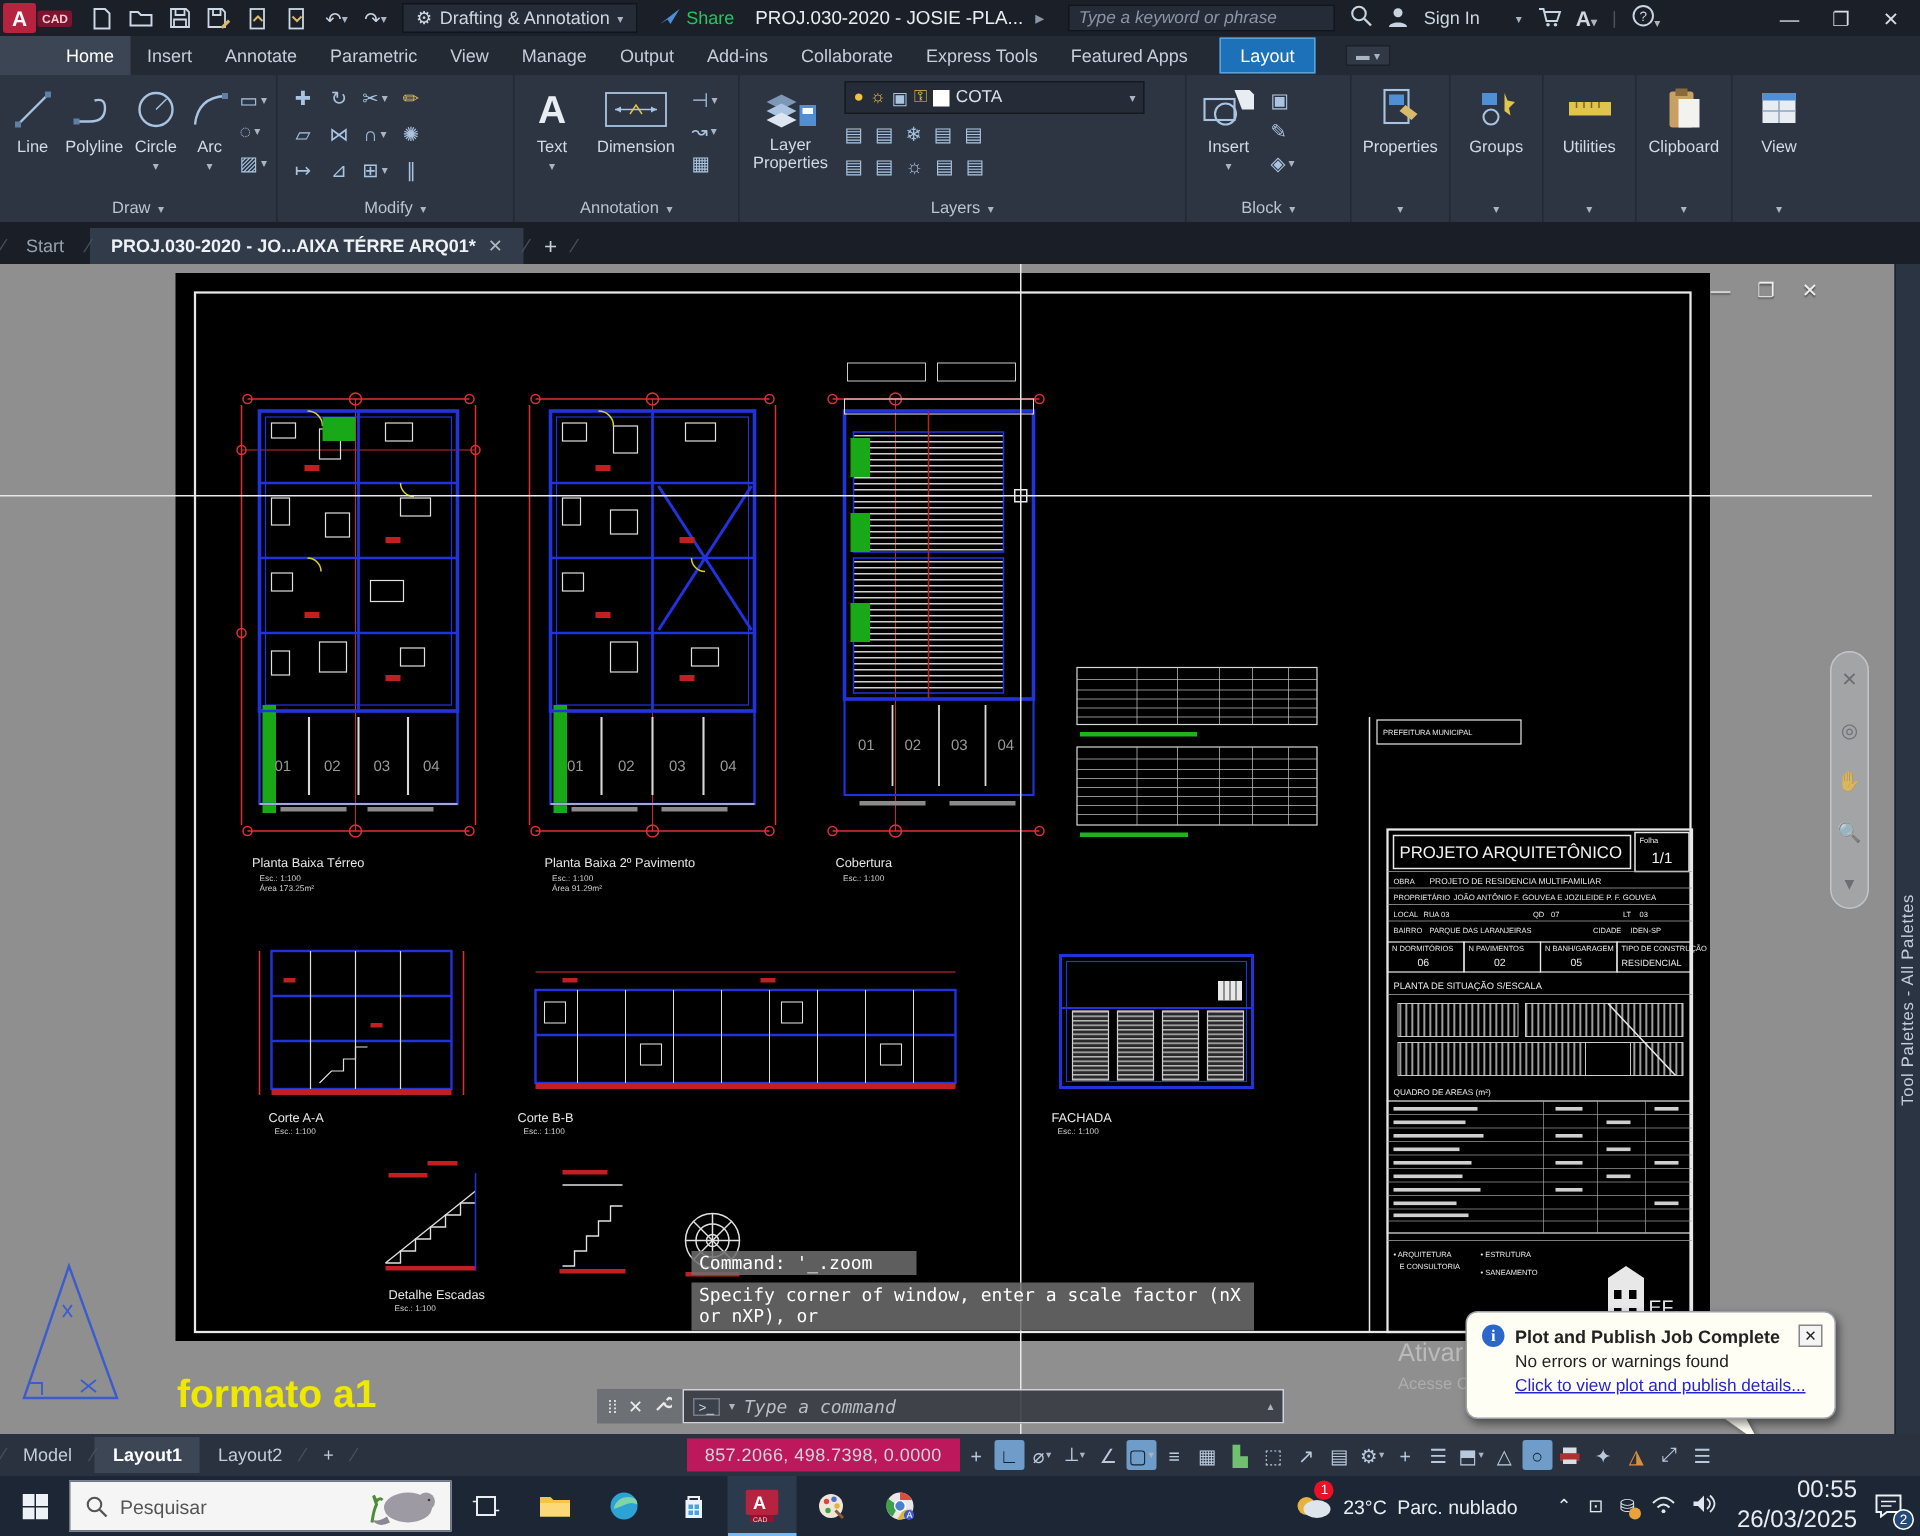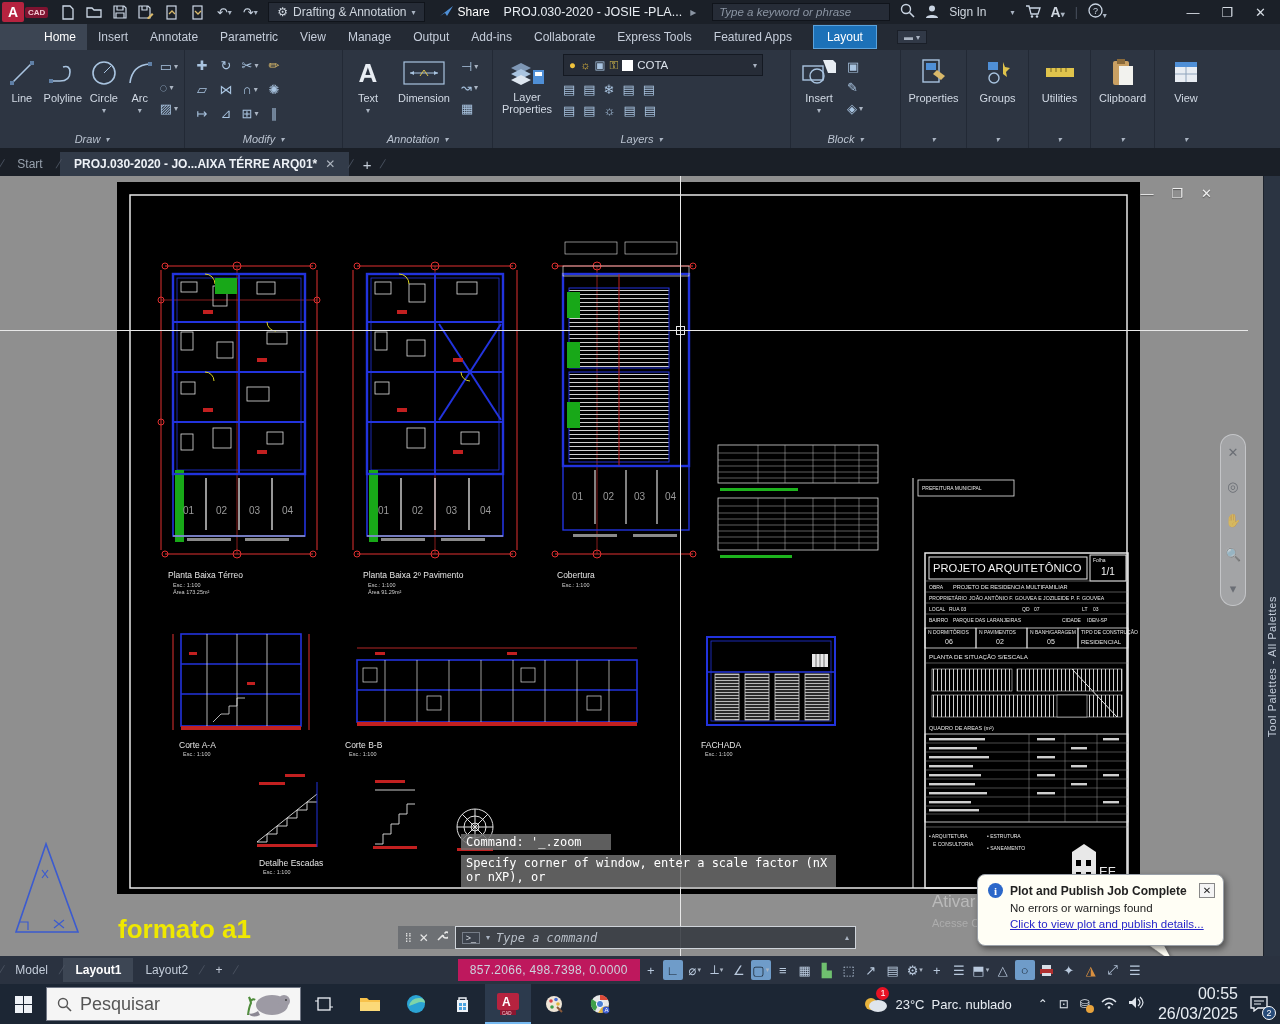--- a/index.html
+++ b/index.html
@@ -6,38 +6,38 @@
   html,body { width:1280px; height:1024px; overflow:hidden; background:#000; font-family:"Liberation Sans",sans-serif; }
   .abs { position:absolute; }
 
   
   .titlebar { position:absolute; left:0; top:0; width:1280px; height:24px; background:#1b2028; display:flex; align-items:center; color:#cfd6df; font-size:12px; }
   .logo-a { width:22px; height:20px; background:#b6233f; color:#fff; font-weight:bold; font-size:14px; display:flex; align-items:center; justify-content:center; margin-left:2px; border-radius:2px; }
   .logo-cad { background:#7e1330; color:#f3c9d2; font-size:8px; font-weight:bold; padding:1px 3px; border-radius:2px; margin-left:1px; }
   .qat { display:flex; align-items:center; gap:10px; margin-left:12px; }
   .qat .ic { width:16px; height:16px; display:flex; align-items:center; justify-content:center; color:#c9d4e2; font-size:13px; }
   .ws-box { display:flex; align-items:center; gap:5px; background:#262c37; border:1px solid #10141b; padding:2px 8px; margin-left:10px; height:20px; }
-  .share { display:flex; align-items:flex-start; gap:4px; margin-left:14px; color:#ffffff; }
+  .share { display:flex; align-items:flex-start; gap:4px; margin-left:14px; color:#22c55e; }
   .doc-title { margin-left:14px; color:#e8edf3; font-size:12.5px; }
   .search-box { display:flex; align-items:center; background:#262c37; border:1px solid #10141b; width:178px; height:18px; margin-left:16px; padding:0 6px; color:#8b95a3; font-style:italic; font-size:11.5px; }
   .tb-right { display:flex; align-items:center; gap:10px; margin-left:10px; }
   .winbtns { margin-left:auto; display:flex; gap:22px; margin-right:14px; color:#d7dde5; font-size:13px; }
 
   
   .ribbontabs { position:absolute; left:0; top:24px; width:1280px; height:26px; background:#242a34; display:flex; align-items:stretch; color:#c6cedb; font-size:12px; }
   .rtab { display:flex; align-items:center; padding:0 11px; cursor:default; }
   .rtab.active { background:#3c4553; color:#fff;padding-left:44px; }
   .rtab.layout { background:#1c71b8; color:#fff; border:1px solid #5aa2dc; margin:1px 4px 1px 10px; padding:0 13px; }
   .rib-toggle { display:flex; align-items:center; gap:3px; background:#313947; border:1px solid #1a1f28; padding:1px 6px; align-self:center; margin-left:16px; font-size:9px; color:#aab4c2; }
 
   
   .ribbon { position:absolute; left:0; top:50px; width:1280px; height:98px; background:#2d3542; display:flex; color:#c8d1de; }
   .panel { display:flex; flex-direction:column; border-right:1px solid #222935; position:relative; }
   .panel-body { flex:1; display:flex; align-items:flex-start; padding:4px 6px 0 6px; gap:6px; }
-  .panel-foot { height:18px; display:flex; align-items:center; justify-content:center; gap:5px; font-size:11px; color:#bac3d0;font-style:italic; }
+  .panel-foot { height:18px; display:flex; align-items:center; justify-content:center; gap:5px; font-size:11px; color:#bac3d0; }
   .bigbtn { display:flex; flex-direction:column; align-items:center; width:44px; gap:2px; padding-top:2px; font-size:11px; color:#d2dae5; }
   .bigbtn .bicon { height:34px; display:flex; align-items:center; justify-content:center; }
   .caret { font-size:8px; color:#aab4c2; }
   .sm-col { display:flex; flex-direction:column; gap:5px; padding-top:4px; }
   .smic { font-size:13px; color:#a9c4e0; display:flex; align-items:center; gap:2px; height:16px; }
   .mod-grid { display:grid; grid-template-columns:repeat(4,22px); grid-auto-rows:22px; gap:2px; padding-top:3px; }
   .mod-grid .smic { justify-content:center; }
   .layer-drop { display:flex; align-items:center; gap:4px; background:#262c37; border:1px solid #141922; height:22px; padding:0 5px; width:200px; font-size:11.5px; color:#dce3ec; }
   .lrow { display:flex; gap:8px; font-size:12px; padding-top:5px; color:#a9c4e0; }
   .swatch { width:11px; height:11px; background:#fff; display:inline-block; }
@@ -92,21 +92,21 @@
   .stab { padding:5px 12px; }
   .stab.active { background:#3d4654; color:#fff; font-weight:bold; }
   .coords { background:#be185d; padding:4px 12px; margin-left:220px; color:#ccd3dd; letter-spacing:.3px; }
   .sic { min-width:20px; height:20px; display:flex; align-items:center; justify-content:center; color:#b9c9dd; font-size:13px; margin:0 1px; gap:1px; }
   .sic.on { background:#6f9cc9; color:#16202c; border-radius:2px; }
   .sic .caret { font-size:7px; }
 
   
   .taskbar { position:absolute; left:0; top:984px; width:1280px; height:40px; background:#1c2634; display:flex; align-items:center; color:#e8edf3; }
   .tb-item { width:46px; height:40px; display:flex; align-items:center; justify-content:center; }
-  .tsearch { width:255px; height:34px; background:#f5f5f5; border:1px solid #707684; display:flex; align-items:center; gap:8px; padding:0 10px; color:#555; font-size:18px; }
+  .tsearch { width:255px; height:34px; background:#f5f5f5; border:1px solid #707684; display:flex; align-items:center; gap:8px; padding:0 10px; color:#555; font-size:13px; }
   .acad-task { background:#2c3a4d; box-shadow:inset 0 -2px 0 #76b9f0; }
   .weather { display:flex; align-items:center; gap:7px; margin-left:auto; font-size:13px; position:relative; }
   .badge { position:absolute; left:14px; top:-5px; background:#e81224; color:#fff; font-size:9px; border-radius:50%; width:13px; height:13px; display:flex; align-items:center; justify-content:center; }
   .tray { display:flex; align-items:center; gap:11px; margin-left:26px; font-size:12px; color:#dfe5ec; }
   .clock { text-align:right; font-size:16px; line-height:1.25; margin-left:14px; }
   .notif { width:42px; height:40px; display:flex; align-items:center; justify-content:center; position:relative; }
   .nbadge { position:absolute; right:4px; bottom:4px; background:#264a78; border:1px solid #fff; color:#fff; border-radius:50%; width:14px; height:14px; font-size:9px; display:flex; align-items:center; justify-content:center; }
 </style>
 </head>
 <body>

